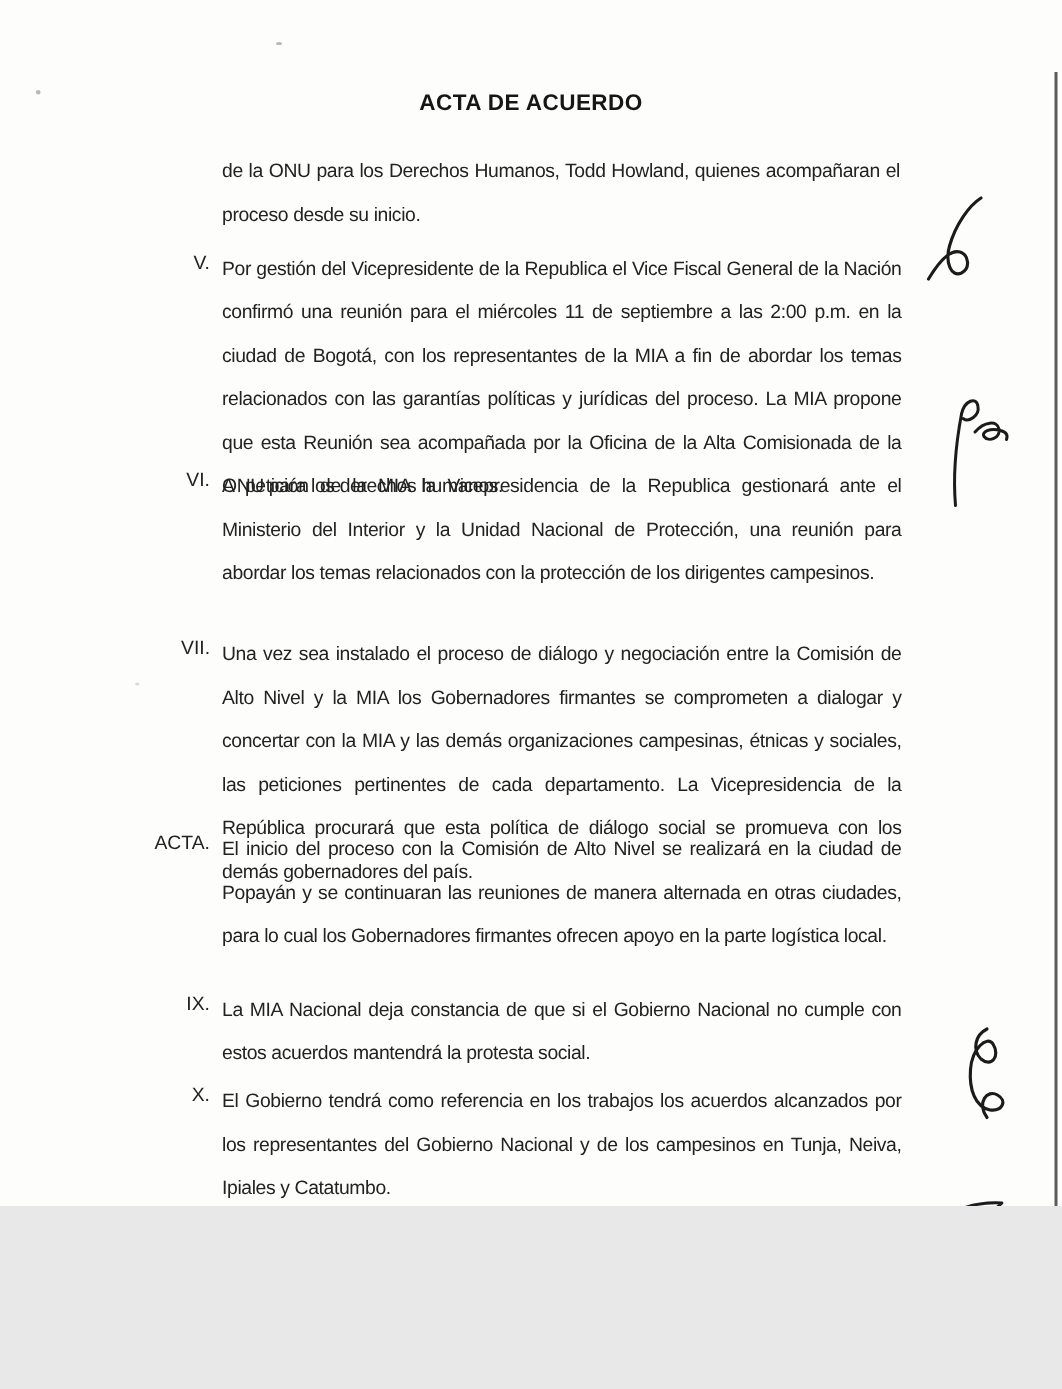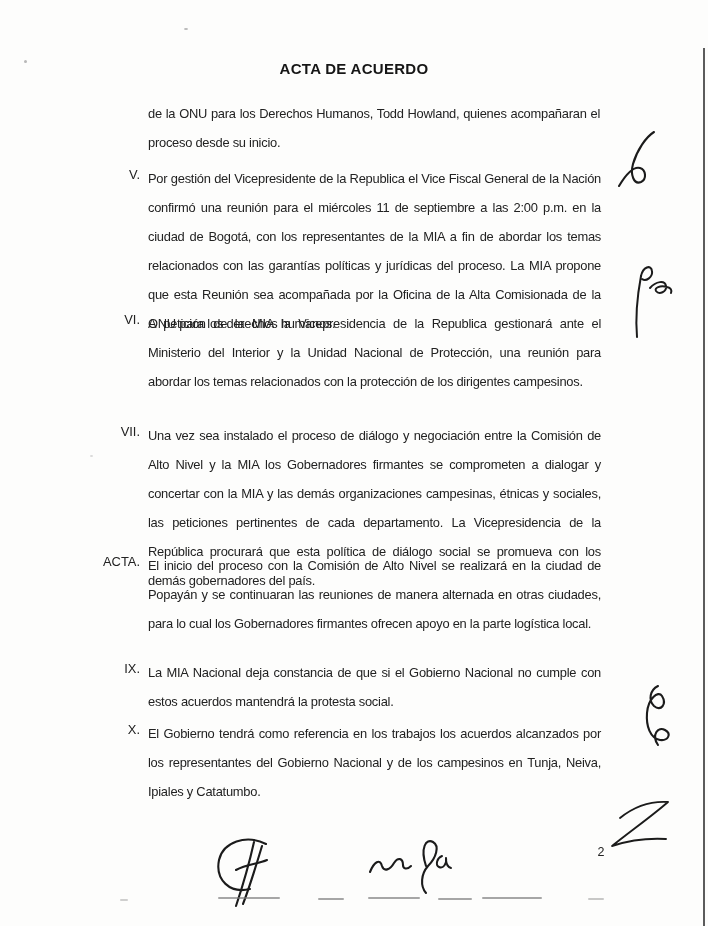--- a/index.html
+++ b/index.html
@@ -1,18 +1,18 @@
 <!DOCTYPE html>
 <html><head>
 <meta charset="utf-8">
 <style>
   html,body{margin:0;padding:0;background:#e8e8e8;}
   .page{
     position:relative;
-    width:708px;height:926px;
+    width:708px;height:804px;
     background:#fdfdfc;
     font-family:"Liberation Sans", sans-serif;
     color:#1f1f1f;
     overflow:hidden;
     box-shadow:0 0 4px rgba(0,0,0,.2);
   }
   .doc-title{
     position:absolute;top:60px;left:0;width:708px;
     text-align:center;font-weight:bold;font-size:15px;
     letter-spacing:.3px;color:#161616;

